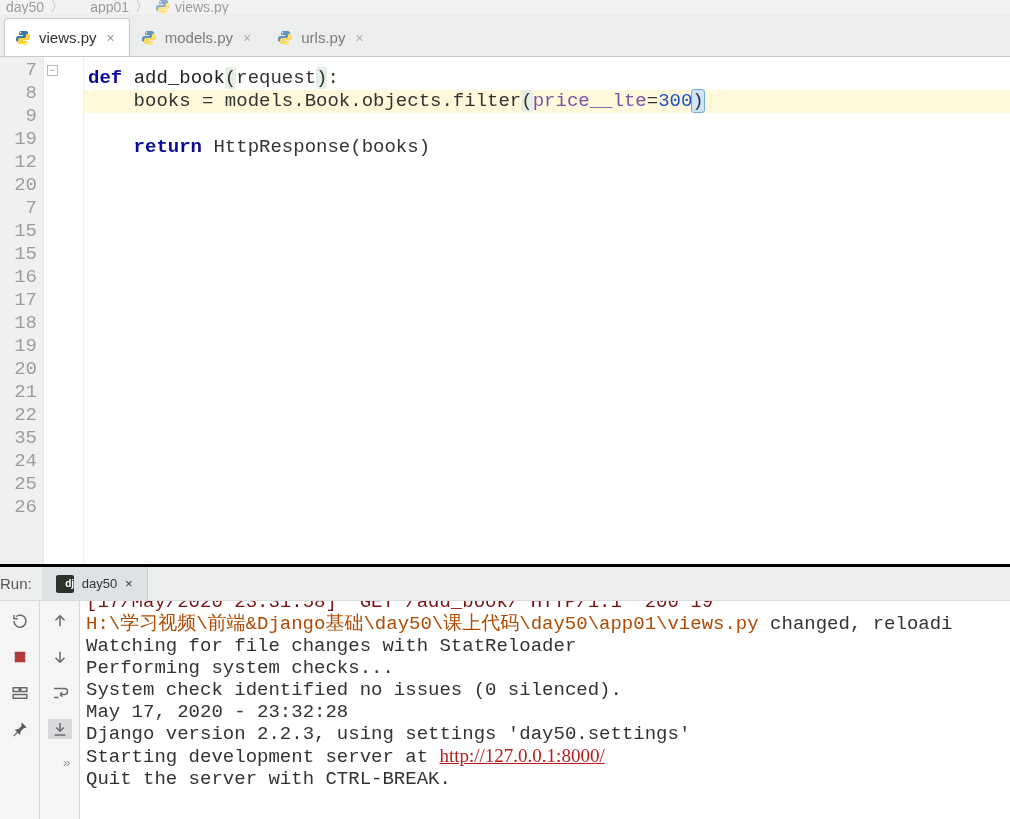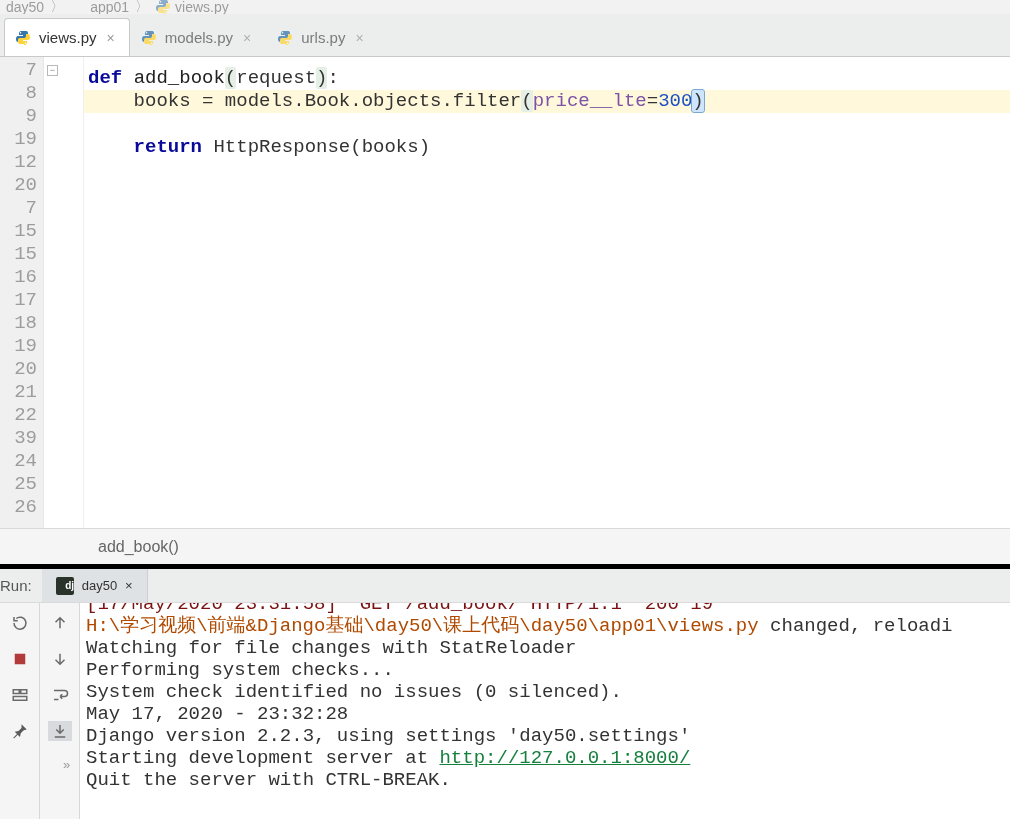--- a/index.html
+++ b/index.html
@@ -32,36 +32,36 @@
   .kwarg { color:#7c53a6;margin-top:29px; }
   .num { color:#1a52c2; }
   .fn { color:#222; }
   .par-hl { background:#e5efe5; border-radius:2px;}
   .caret-mark{ background:#cde5ff; outline:1px solid #7aa7d6; }
 
   
   .crumb-bar { height:36px; border-top:1px solid #d9d9d9; background:#f5f5f5; font-size:16px; color:#666; padding-left:98px; display:flex; align-items:center;}
 
   
-  .run-panel { height:255px; display:flex; border-top:5px solid #000000; background:#f5f5f5; flex-direction:column; }
+  .run-panel { height:255px; display:flex; border-top:3px solid #000000; background:#f5f5f5; flex-direction:column; }
   .run-header{ height:34px; display:flex; align-items:center; border-bottom:1px solid #dadada; background:#eceded;}
   .run-title { padding:0 10px 0 0; font-size:15px; color:#555; }
   .run-tab { display:flex; align-items:center; gap:8px; height:100%; padding:0 14px; background:#dfe2e4; border-right:1px solid #cfcfcf;}
   .dj-badge{ width:18px; height:18px; background:#29332a; color:#fff; font-size:10px; font-weight:bold; display:inline-flex; align-items:center; justify-content:center; border-radius:2px;padding-left:10px;}
   .run-body { flex:1; display:flex; min-height:0;}
   .tool-col { width:40px; border-right:1px solid #d8d8d8; display:flex; flex-direction:column; align-items:center; gap:16px; padding-top:10px; color:#666;}
   .tool-col .tb{ width:24px; height:20px; display:flex; align-items:center; justify-content:center; cursor:pointer;}
   .tool-col .tb svg{ width:18px; height:18px; stroke:#6a6a6a; fill:none; stroke-width:2;}
   .tool-col .stop{ fill:#b23a3a; stroke:none;}
   .tool-col .pin svg{ fill:#5a5a5a; stroke:none;}
   .tool-col .sel{ background:#d8dadd; }
   .console { flex:1; background:#fff; font:19px/22px Consolas,"Courier New",monospace; padding:4px 6px; overflow:hidden; white-space:pre; }
   .c-dark{ color:#7a1212;}
   .c-path{ color:#b04a00;margin-top:25px;}
-  .c-link{ color:#15803d; text-decoration:underline; cursor:pointer;}
+  .c-link{ color:#b91c1c; text-decoration:underline; cursor:pointer;font-family:Liberation Serif, serif;}
   .chevron{ color:#999; font-size:13px; letter-spacing:-2px; padding-left:12px;}
 </style>
 </head>
 <body>
 
 <div class="app">
 
   <div class="breadcrumb">
     <span class="bc-item">
         <span>day50</span>
@@ -136,33 +136,30 @@
           <div>7</div>
           <div>15</div>
           <div>15</div>
           <div>16</div>
           <div>17</div>
           <div>18</div>
           <div>19</div>
           <div>20</div>
           <div>21</div>
           <div>22</div>
-          <div>39</div>
+          <div>35</div>
           <div>24</div>
           <div>25</div>
           <div>26</div>
         </div>
       <div class="fold-rail" id="fold">
           <div class="fold-mark" style="top: 8px;">−</div>
         </div>
       <div class="code" id="code"><div class="row"><span class="kw">def</span> <span class="fn">add_book</span><span class="par-hl">(</span>request<span class="par-hl">)</span>:</div><div class="row hl-line">    books = models.Book.objects.filter<span class="par-hl">(</span><span class="kwarg">price__lte</span>=<span class="num">300</span><span class="par-hl caret-mark">)</span></div><div class="row"></div><div class="row">    <span class="kw">return</span> HttpResponse(books)</div><div class="row"></div><div class="row"></div><div class="row"></div><div class="row"></div><div class="row"></div><div class="row"></div><div class="row"></div><div class="row"></div><div class="row"></div><div class="row"></div><div class="row"></div><div class="row"></div><div class="row"></div><div class="row"></div><div class="row"></div><div class="row"></div></div>
     </div>
-    <div class="crumb-bar">
-        <span>add_book()</span>
-      </div>
   </div>
 
   <div class="run-panel">
     <div class="run-header">
       <span class="run-title">Run:</span>
       <div class="run-tab">
         <span class="dj-badge">dj</span>
         <span>day50</span>
         <span class="close">×</span>
       </div>

